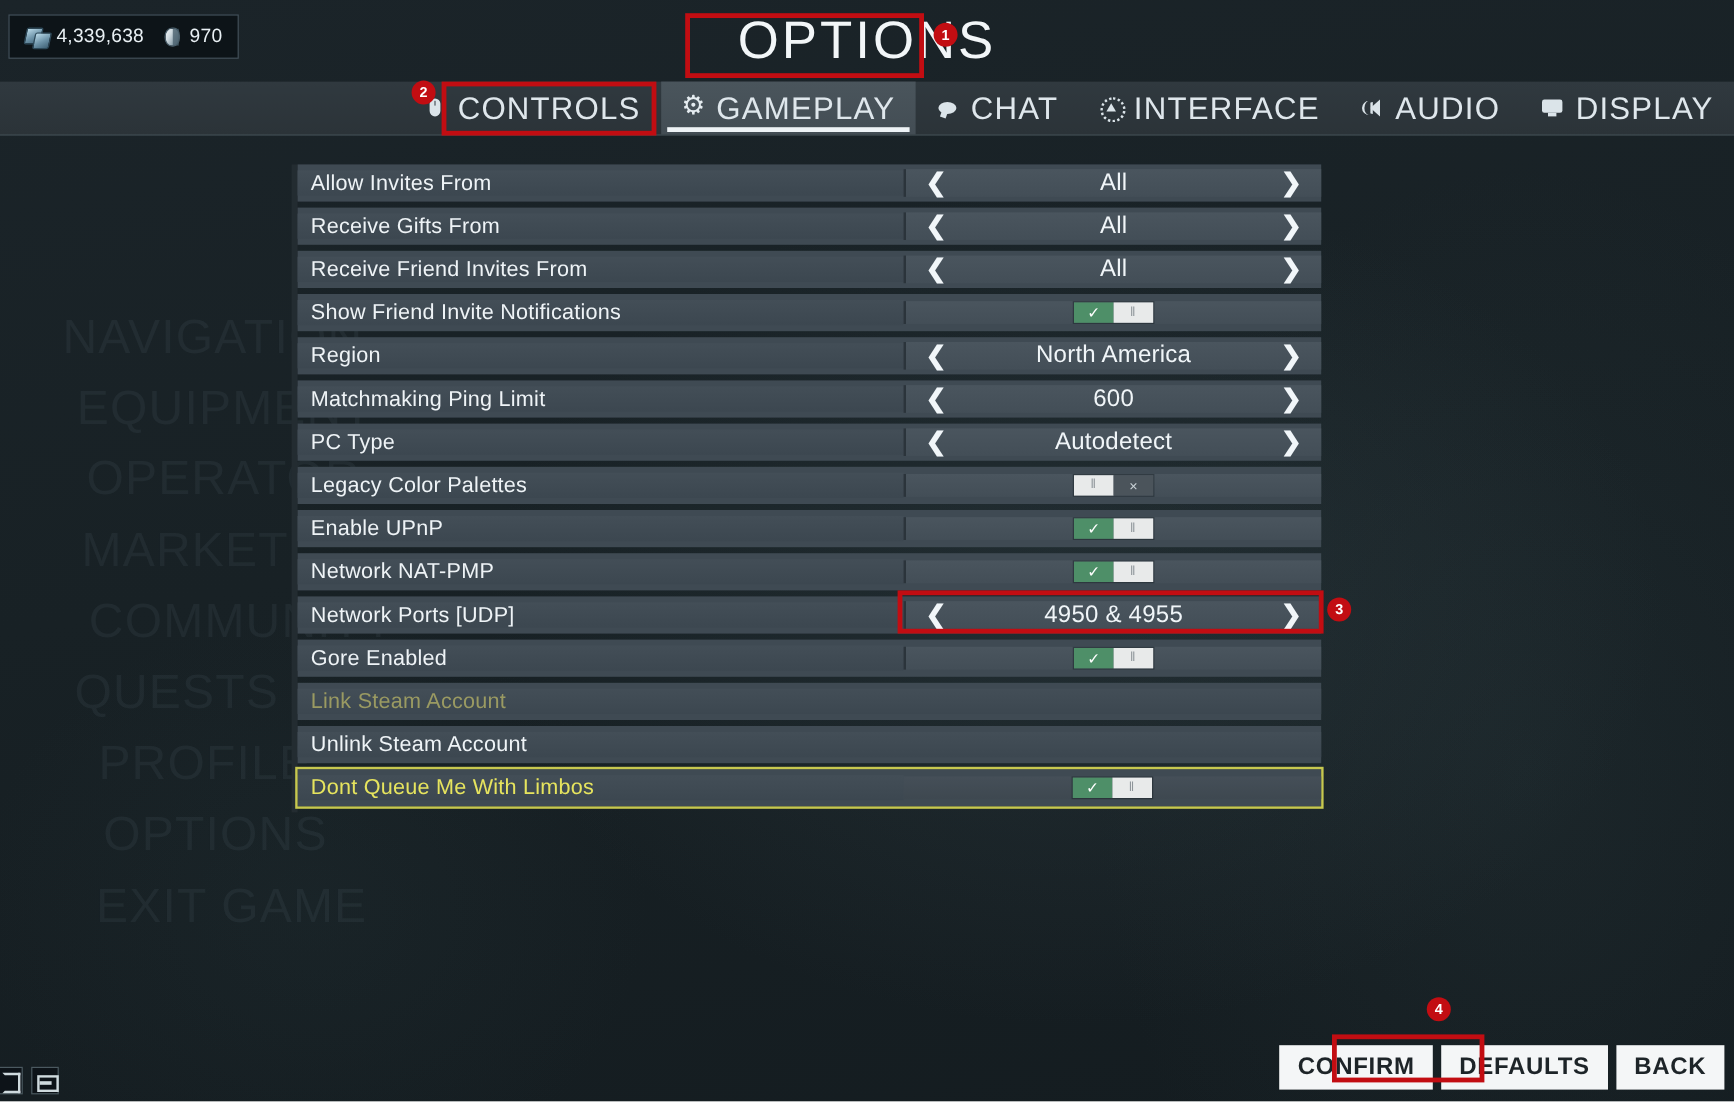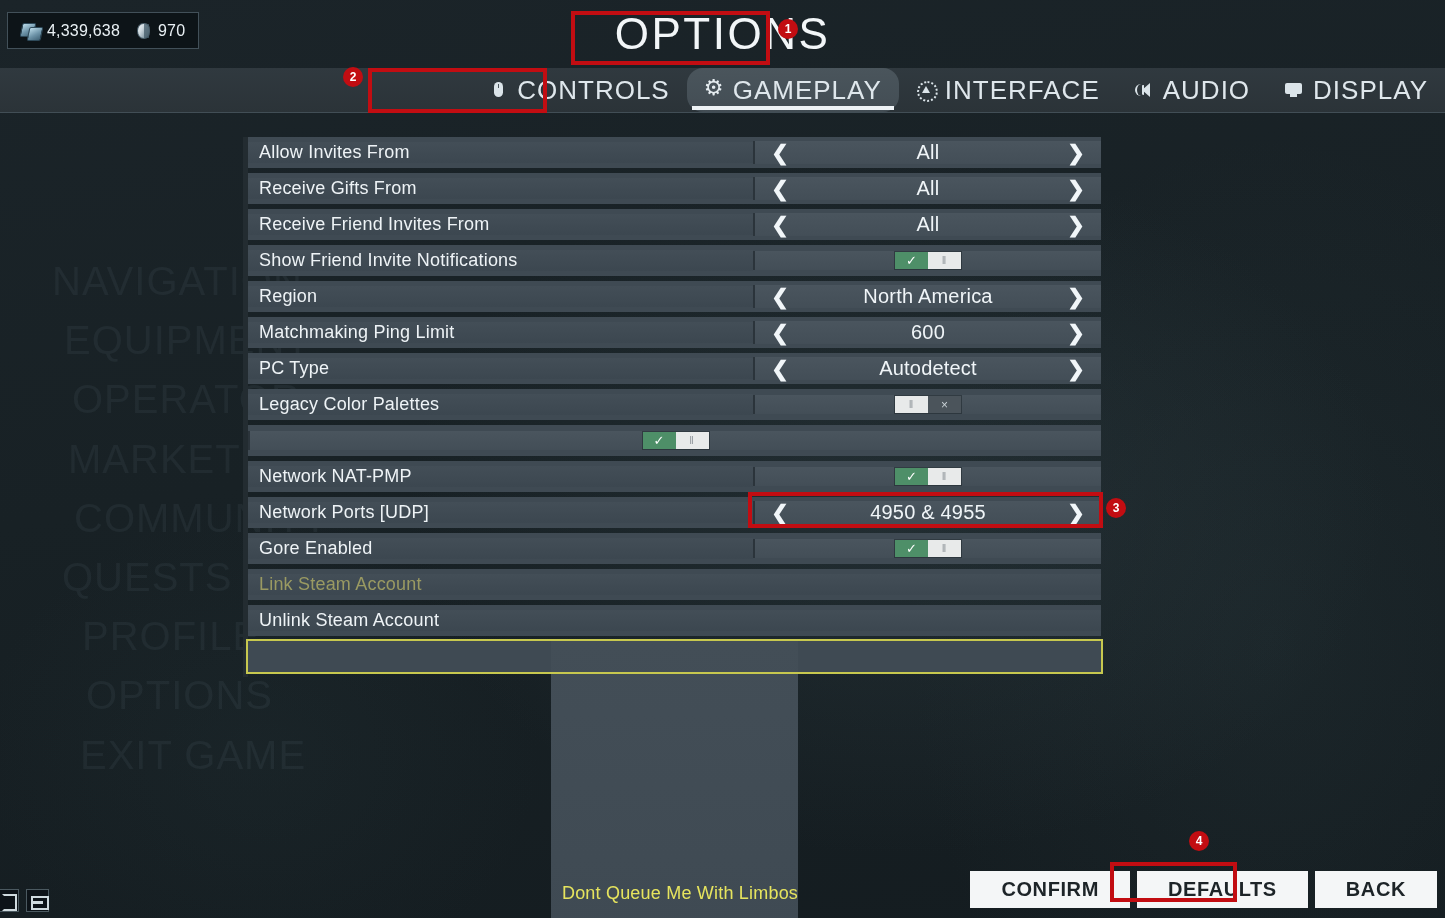--- a/index.html
+++ b/index.html
@@ -131,21 +131,20 @@
     padding: 0 17px;
     font-size: 26px;
     letter-spacing: 1px;
     color: #dfe7ec;
     position: relative;
     cursor: pointer;
     white-space: nowrap;
   }
   .tab.active {
     background: linear-gradient(180deg, #4a555c 0%, #434d54 100%);
-    border-radius: 16px;
   }
   .tab.active::after {
     content:"";
     position:absolute; left:5px; right:5px; bottom:2px; height:4px;
     background:#eef3f6;
   }
   .tab-icon { display:inline-block; width:20px; height:20px; position:relative; flex:none; }
 
   
   .ic-mouse::before{content:"";position:absolute;left:6px;top:2px;width:9px;height:15px;border-radius:5px 5px 5px 5px;background:#dbe4e9;}
@@ -200,21 +199,20 @@
     justify-content: center;
     position: relative;
     background: linear-gradient(180deg,#4a555e 0%, #434e57 100%);
     border-left: 2px solid #2b343b;
   }
   .row.fullwidth .row-label { flex: 1 1 auto; background: linear-gradient(180deg,#434e57 0%,#3c4750 100%); }
 
   .row.highlighted {
     outline: 2px solid #c7c84f;
     outline-offset: 0px;
-    flex-direction: column;
   }
   .row.highlighted .row-label { color: #e6e45e; }
   .row.highlighted .row-value { background: linear-gradient(180deg,#454f58 0%,#3e4850 100%); border-left: none; }
 
   .arrow {
     position: absolute;
     top: 0; bottom: 0;
     width: 34px;
     display: flex; align-items: center; justify-content: center;
     color: #f1f6f9;
@@ -252,21 +250,21 @@
     display: flex;
     gap: 7px;
     z-index: 5;
   }
   .btn {
     background: #f4f6f7;
     color: #1d2428;
     font-size: 20px;
     font-weight: bold;
     letter-spacing: 0.6px;
-    padding: 8px 31px 9px;
+    padding: 8px 15px 9px;
     border: none;
     cursor: pointer;
     font-family: "Liberation Sans", sans-serif;
     line-height: 1;
   }
 
   
   #corner-icons {
     position: absolute;
     left: -4px; bottom: 6px;
@@ -350,20 +348,24 @@
   <div id="tabbar">
       <div class="tab">
         <span class="tab-icon ic-mouse"></span>
         <span>CONTROLS</span>
       </div>
       <div class="tab active">
         <span class="tab-icon ic-gear"></span>
         <span>GAMEPLAY</span>
       </div>
       <div class="tab">
+        <span class="tab-icon ic-chat"></span>
+        <span>CHAT</span>
+      </div>
+      <div class="tab">
         <span class="tab-icon ic-interface"></span>
         <span>INTERFACE</span>
       </div>
       <div class="tab">
         <span class="tab-icon ic-audio"></span>
         <span>AUDIO</span>
       </div>
       <div class="tab">
         <span class="tab-icon ic-display"></span>
         <span>DISPLAY</span>
@@ -431,20 +433,21 @@
       <div class="row">
         <div class="row-label">Legacy Color Palettes</div>
         <div class="row-value">
           <div class="toggle off">
             <span class="half half-a">‖</span>
             <span class="half half-b">×</span>
           </div>
         </div>
       </div>
       <div class="row">
+        <div class="row-label">Enable UPnP</div>
         <div class="row-value">
           <div class="toggle on">
             <span class="half half-a">✓</span>
             <span class="half half-b">‖</span>
           </div>
         </div>
       </div>
       <div class="row">
         <div class="row-label">Network NAT-PMP</div>
         <div class="row-value">

